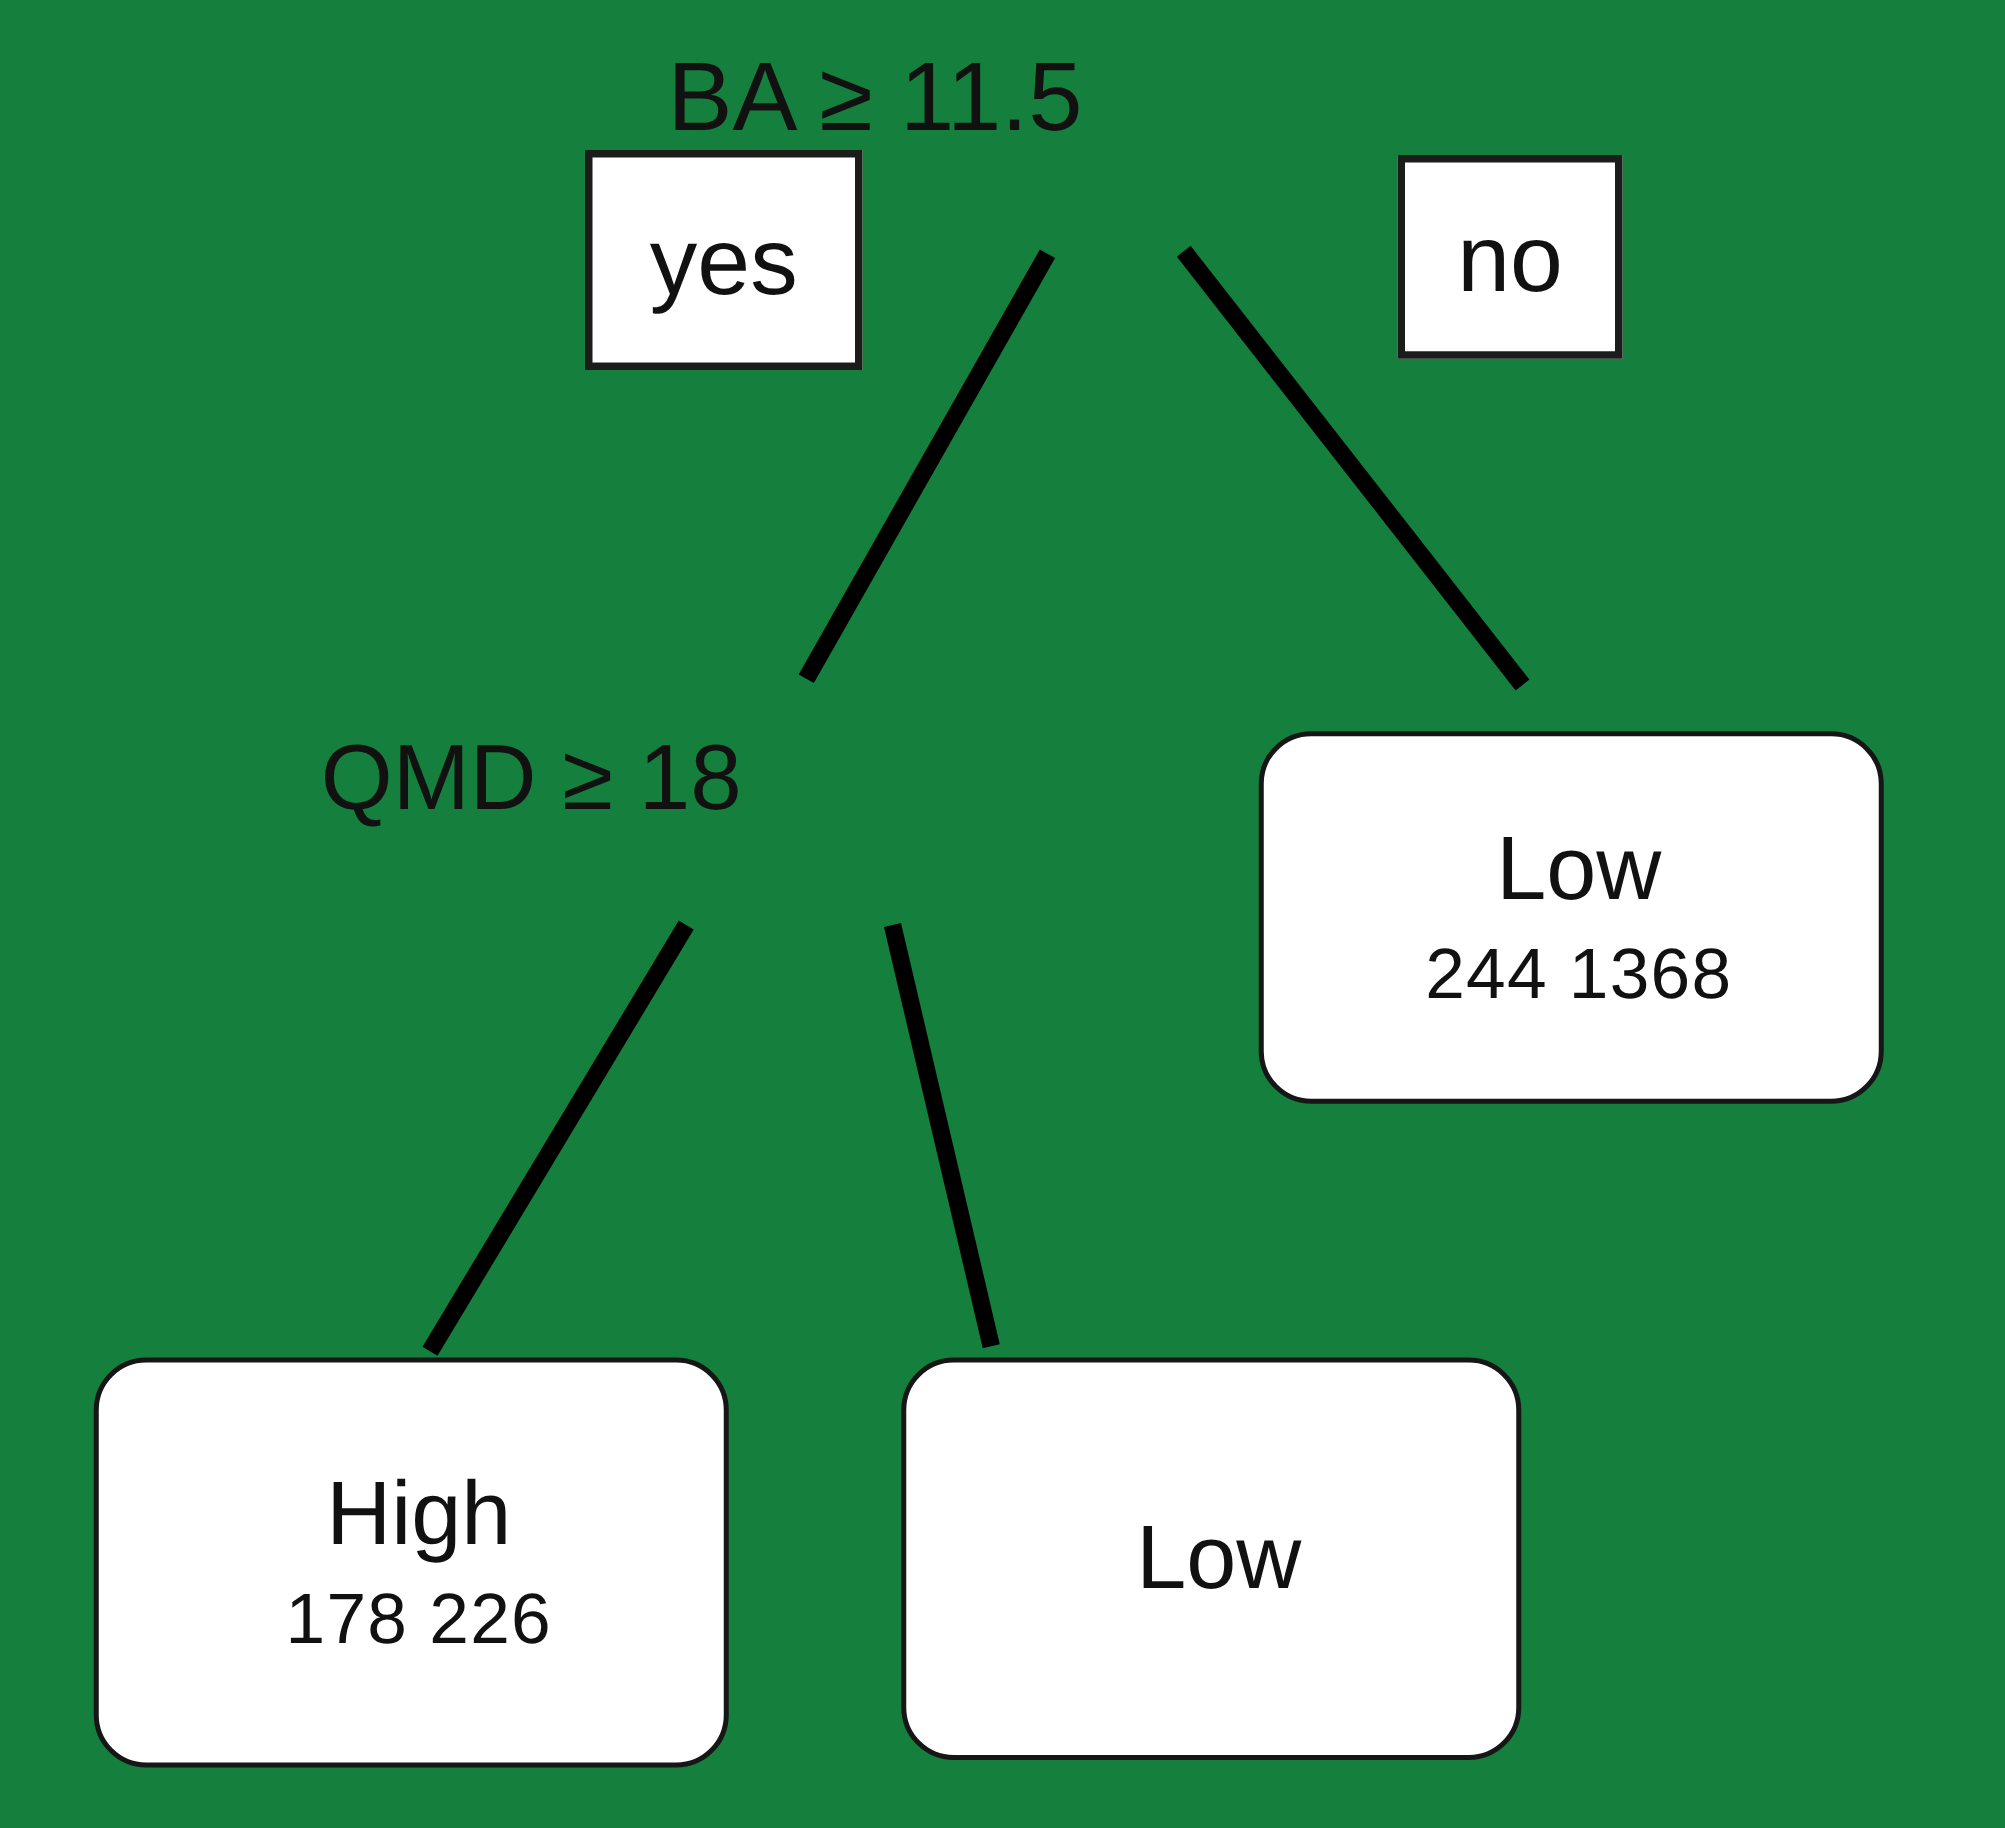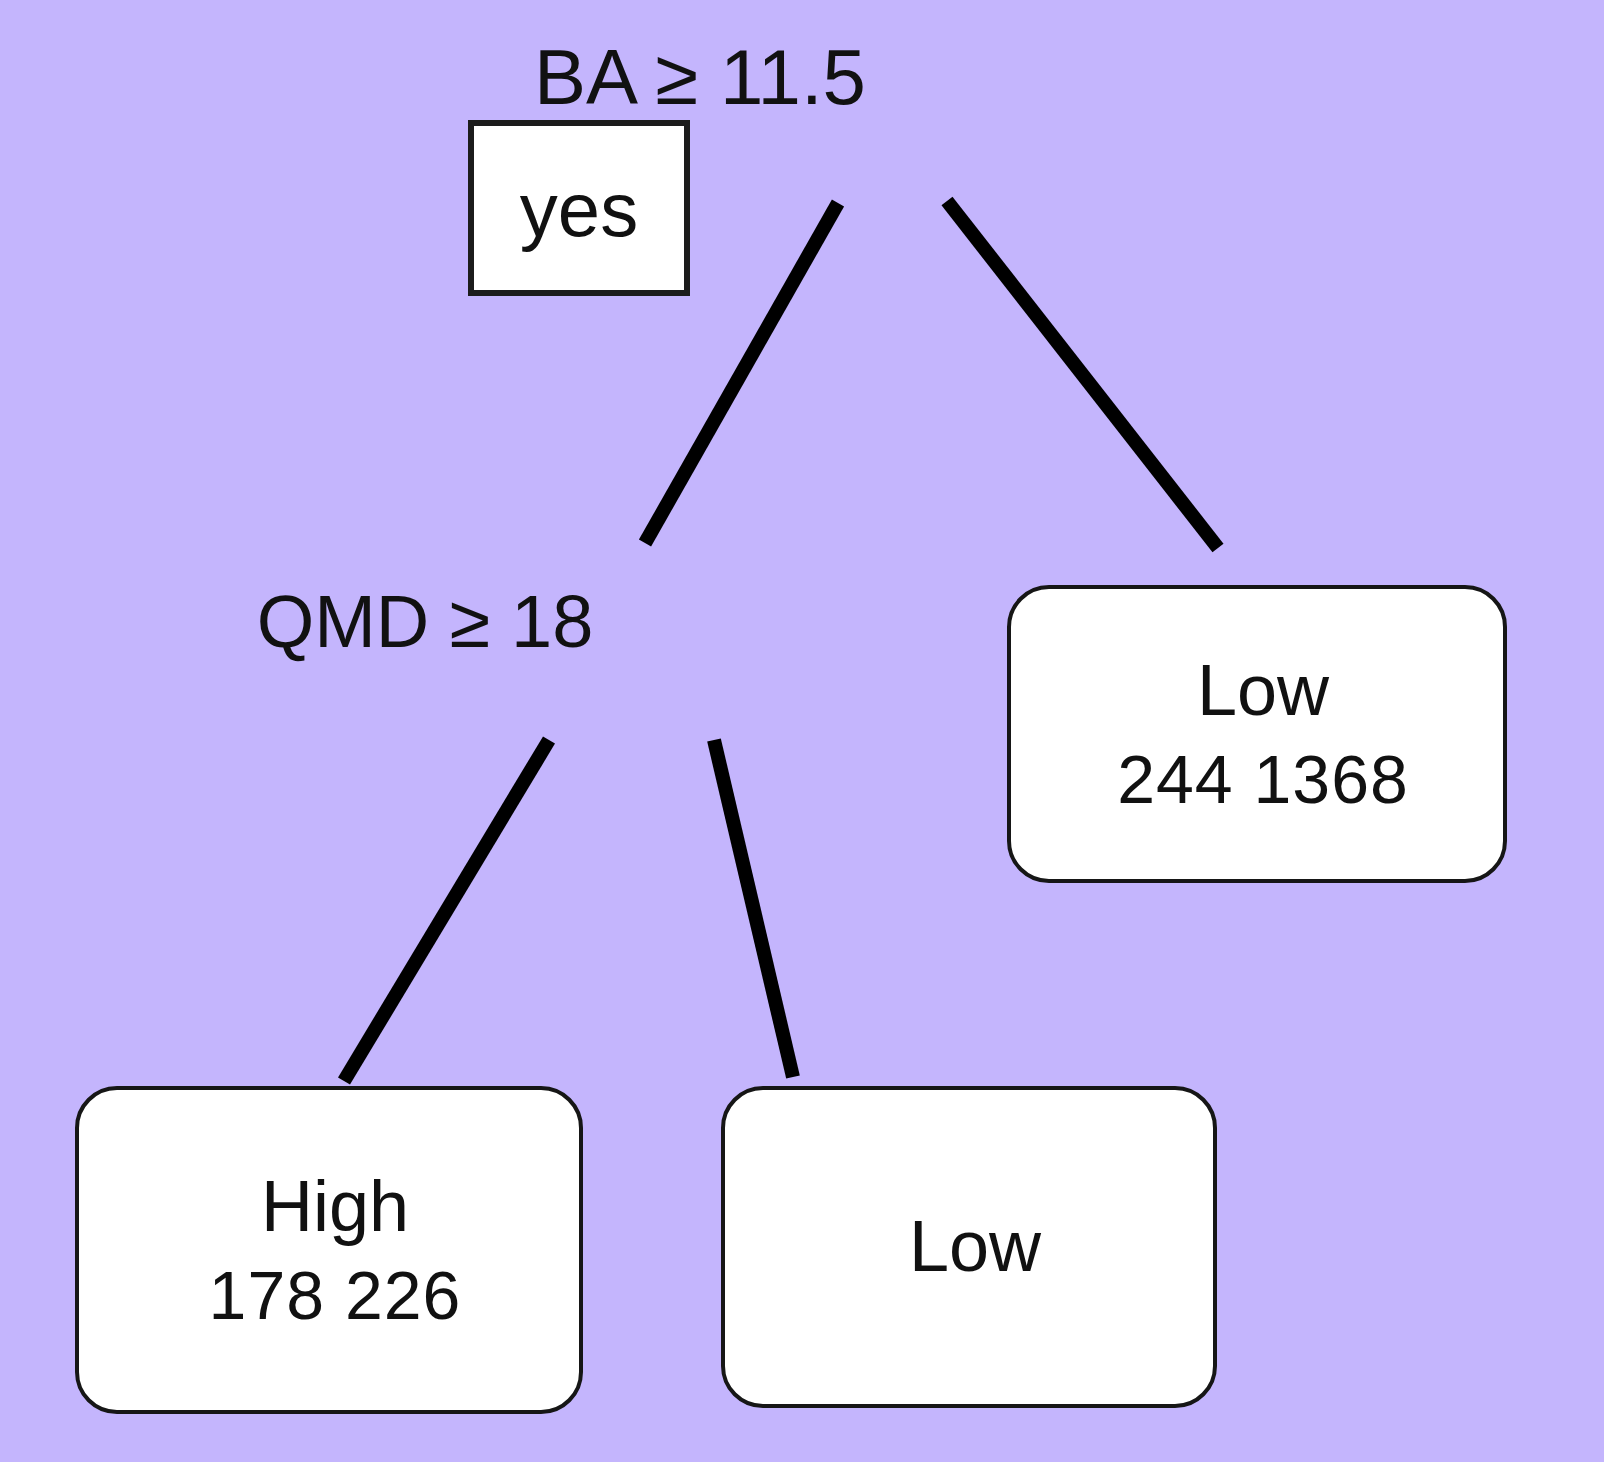--- a/index.html
+++ b/index.html
@@ -7,21 +7,21 @@
     padding: 0;
     background: #ffffff;
   }
   body {
     font-family: "Liberation Sans", sans-serif;
   }
   #canvas {
     position: relative;
     width: 1604px;
     height: 1462px;
-    background: #c4b5fd;
+    background: #15803d;
     overflow: hidden;
   }
   #edges {
     position: absolute;
     left: 0;
     top: 0;
     width: 1604px;
     height: 1462px;
     pointer-events: none;
   }
@@ -91,21 +91,21 @@
     align-items: center;
     justify-content: center;
     padding-left: 12px;
   }
   .leaf-class {
     font-size: 72px;
     color: #111111;
     line-height: 1.05;
   }
   .leaf-counts {
-    font-size: 68px;
+    font-size: 57px;
     color: #111111;
     line-height: 1.05;
     margin-top: 16px;
     letter-spacing: 1px;
   }
   #leaf-low-right {
     left: 1007px;
     top: 585px;
     width: 500px;
     height: 298px;
@@ -134,20 +134,23 @@
     <line x1="549" y1="740" x2="344" y2="1081" stroke="#000000" stroke-width="14" stroke-linecap="butt"></line>
     <line x1="714" y1="740" x2="793" y2="1077" stroke="#000000" stroke-width="14" stroke-linecap="butt"></line>
   </svg>
 
   <div class="node-text" id="root-split">BA ≥ 11.5</div>
 
   <div class="legend-box" id="legend-yes">
     <span class="legend-label">yes</span>
   </div>
 
+  <div class="legend-box" id="legend-no">
+    <span class="legend-label">no</span>
+  </div>
 
   <div class="node-text" id="second-split">QMD ≥ 18</div>
 
   <div class="leaf-box" id="leaf-low-right">
     <span class="leaf-class">Low</span>
     <span class="leaf-counts">244  1368</span>
   </div>
 
   <div class="leaf-box" id="leaf-high">
     <span class="leaf-class">High</span>

